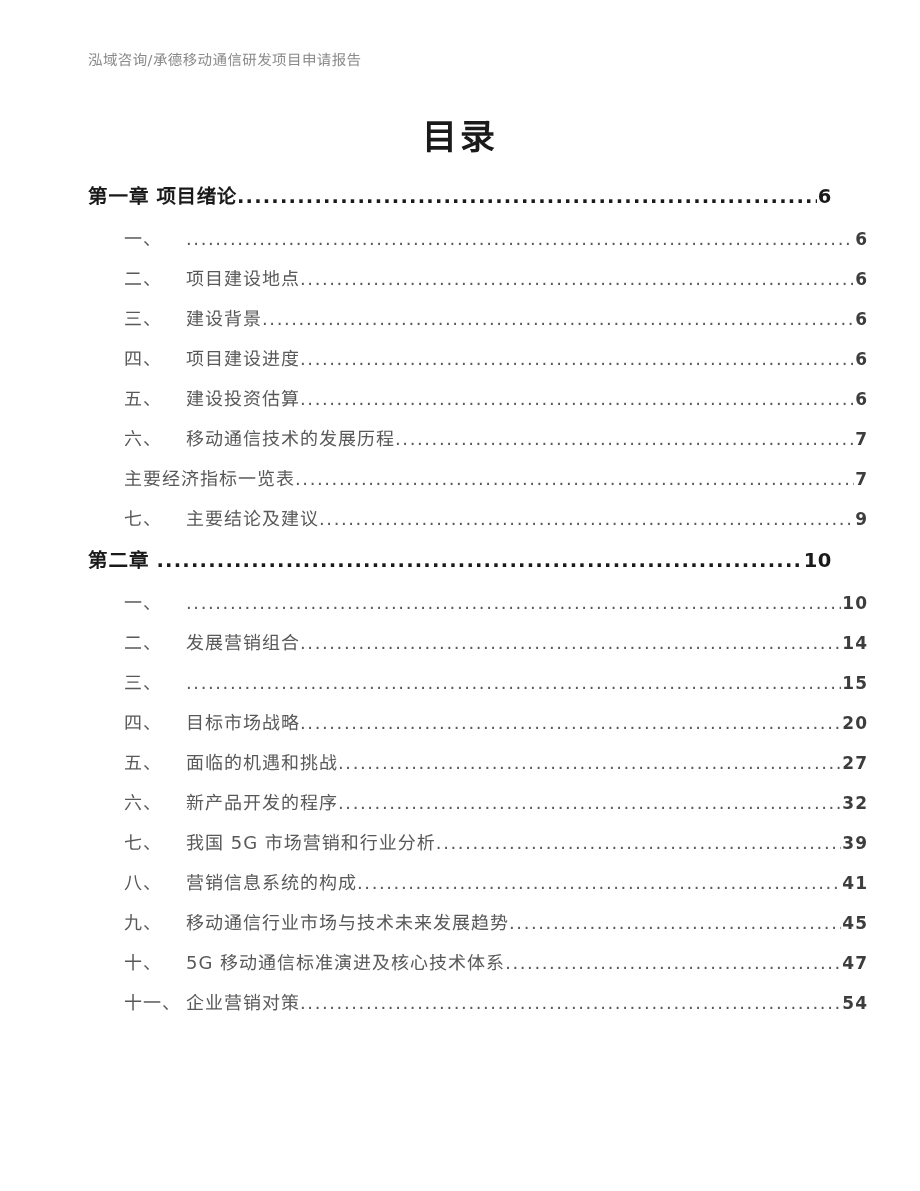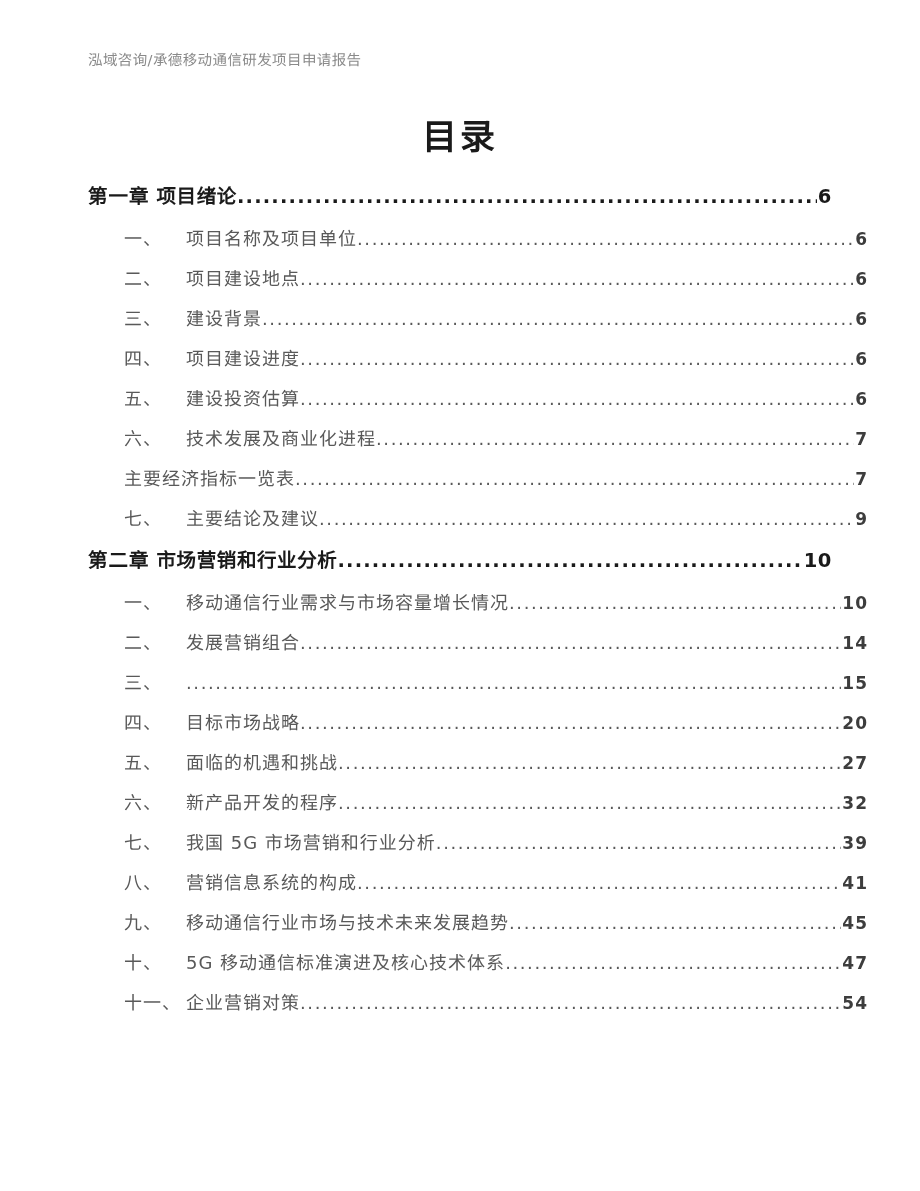--- a/index.html
+++ b/index.html
@@ -155,21 +155,20 @@
 
   <div class="toc-body">
       <div class="toc-line lvl1">
         <span class="num">第一章</span>
         <span class="label">项目绪论</span>
         <span class="leader"></span>
         <span class="pageno">6</span>
       </div>
       <div class="toc-line lvl2">
         <span class="num">一、</span>
-        <span class="label">项目名称及项目单位</span>
         <span class="leader"></span>
         <span class="pageno">6</span>
       </div>
       <div class="toc-line lvl2">
         <span class="num">二、</span>
         <span class="label">项目建设地点</span>
         <span class="leader"></span>
         <span class="pageno">6</span>
       </div>
       <div class="toc-line lvl2">
@@ -185,45 +184,43 @@
         <span class="pageno">6</span>
       </div>
       <div class="toc-line lvl2">
         <span class="num">五、</span>
         <span class="label">建设投资估算</span>
         <span class="leader"></span>
         <span class="pageno">6</span>
       </div>
       <div class="toc-line lvl2">
         <span class="num">六、</span>
-        <span class="label">技术发展及商业化进程</span>
+        <span class="label">移动通信技术的发展历程</span>
         <span class="leader"></span>
         <span class="pageno">7</span>
       </div>
       <div class="toc-line lvl2">
         <span class="num none"></span>
         <span class="label">主要经济指标一览表</span>
         <span class="leader"></span>
         <span class="pageno">7</span>
       </div>
       <div class="toc-line lvl2">
         <span class="num">七、</span>
         <span class="label">主要结论及建议</span>
         <span class="leader"></span>
         <span class="pageno">9</span>
       </div>
       <div class="toc-line lvl1 gap-top">
         <span class="num">第二章</span>
-        <span class="label">市场营销和行业分析</span>
         <span class="leader"></span>
         <span class="pageno">10</span>
       </div>
       <div class="toc-line lvl2">
         <span class="num">一、</span>
-        <span class="label">移动通信行业需求与市场容量增长情况</span>
         <span class="leader"></span>
         <span class="pageno">10</span>
       </div>
       <div class="toc-line lvl2">
         <span class="num">二、</span>
         <span class="label">发展营销组合</span>
         <span class="leader"></span>
         <span class="pageno">14</span>
       </div>
       <div class="toc-line lvl2">

